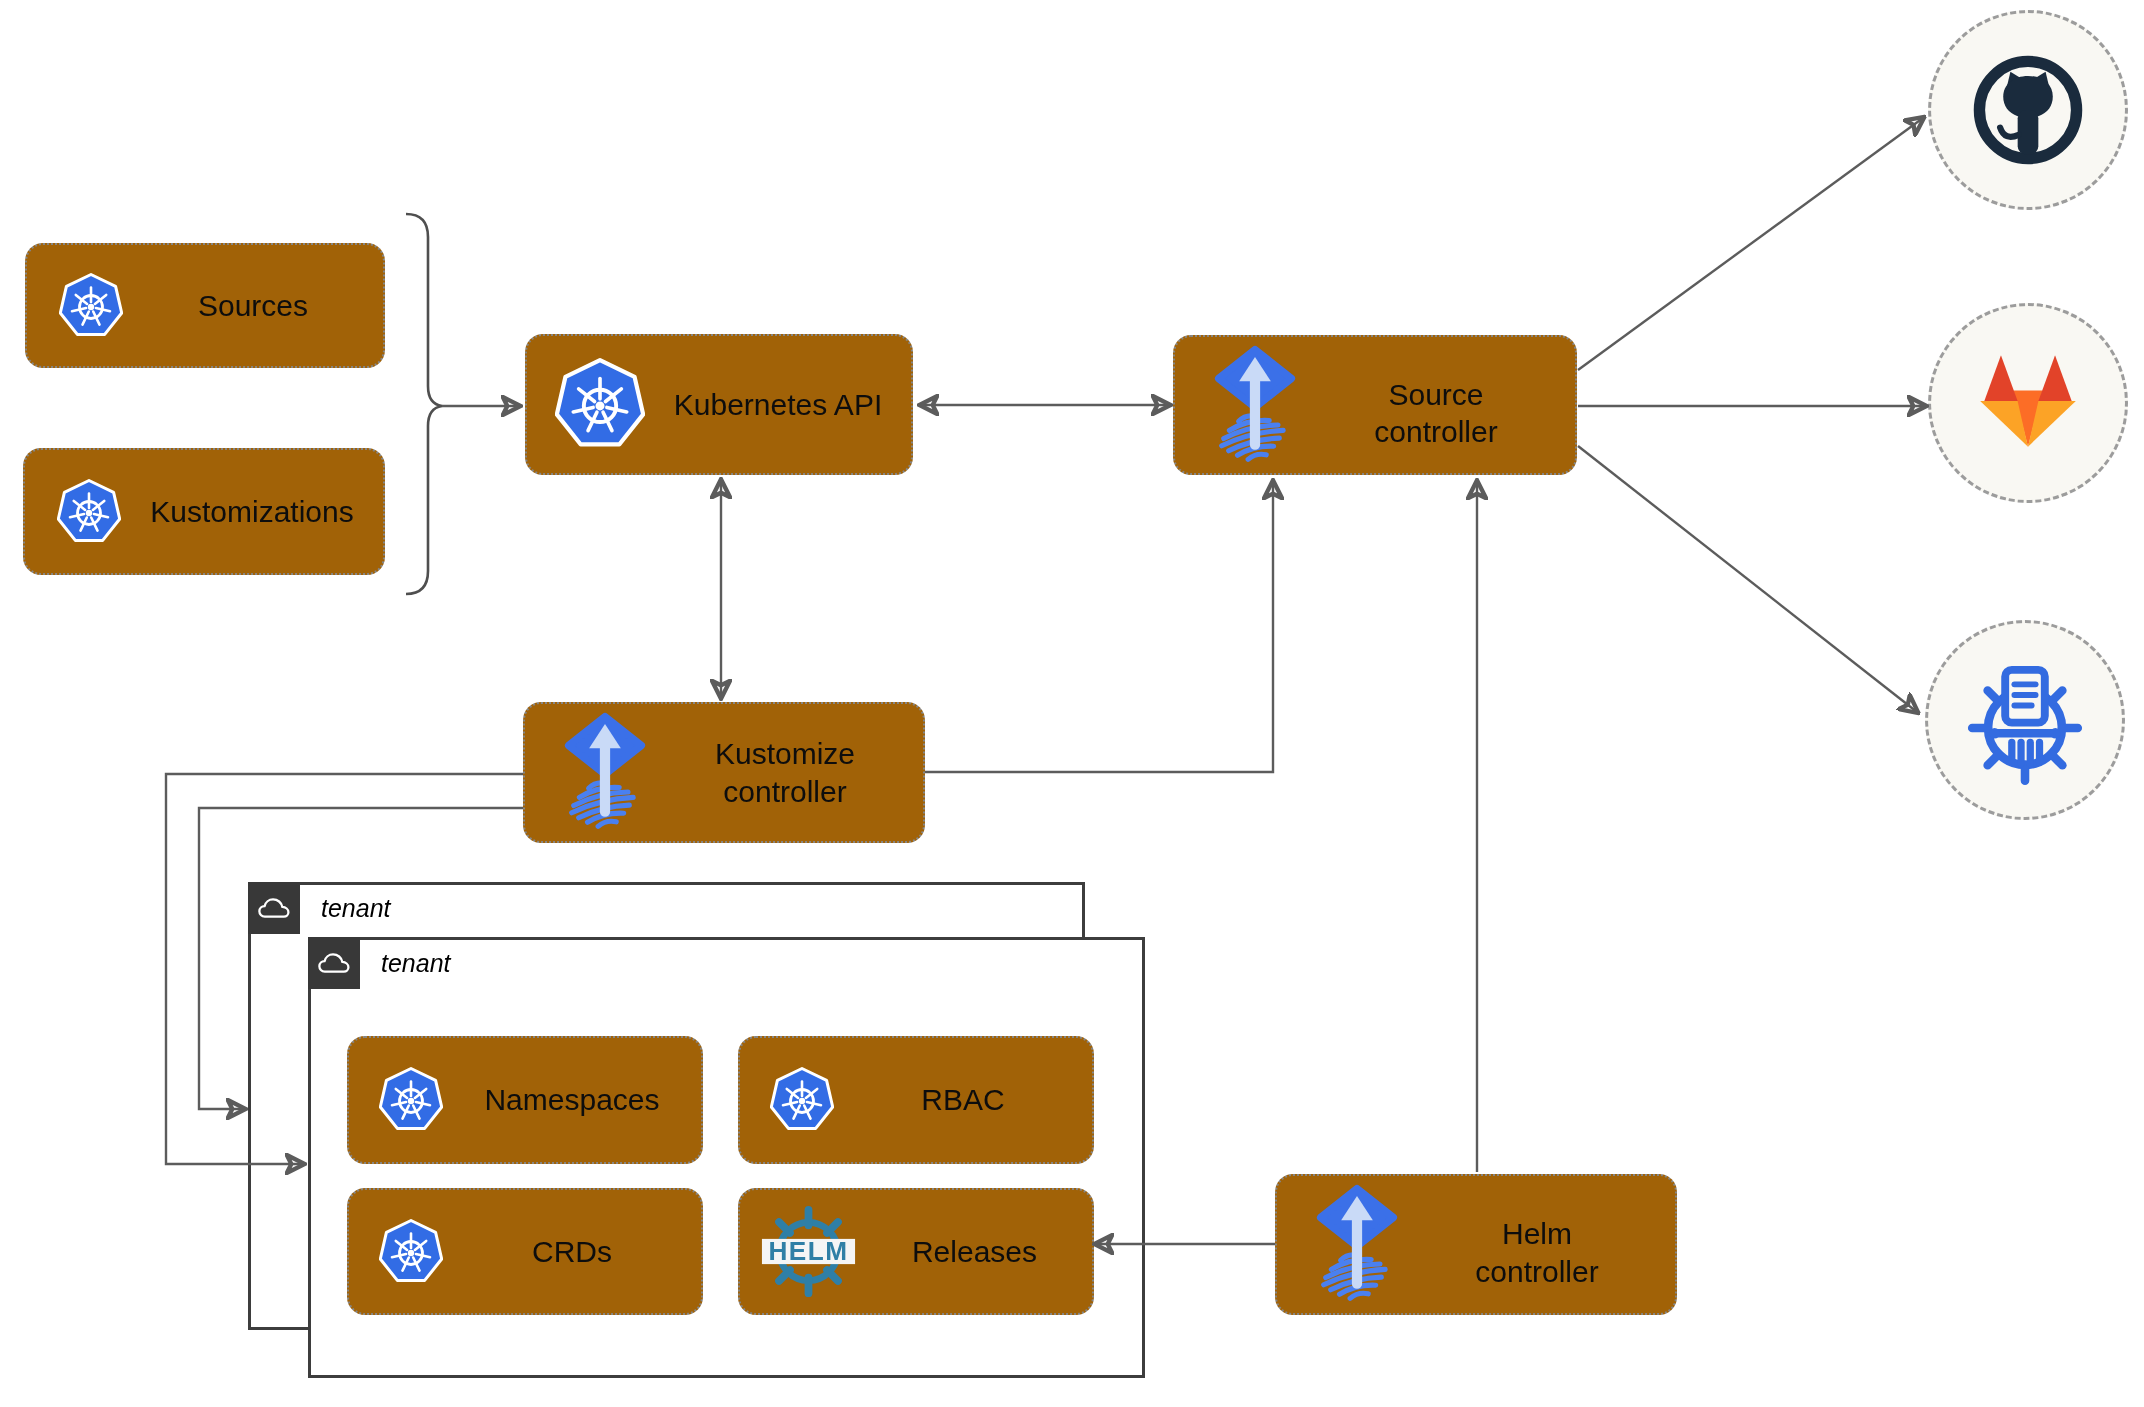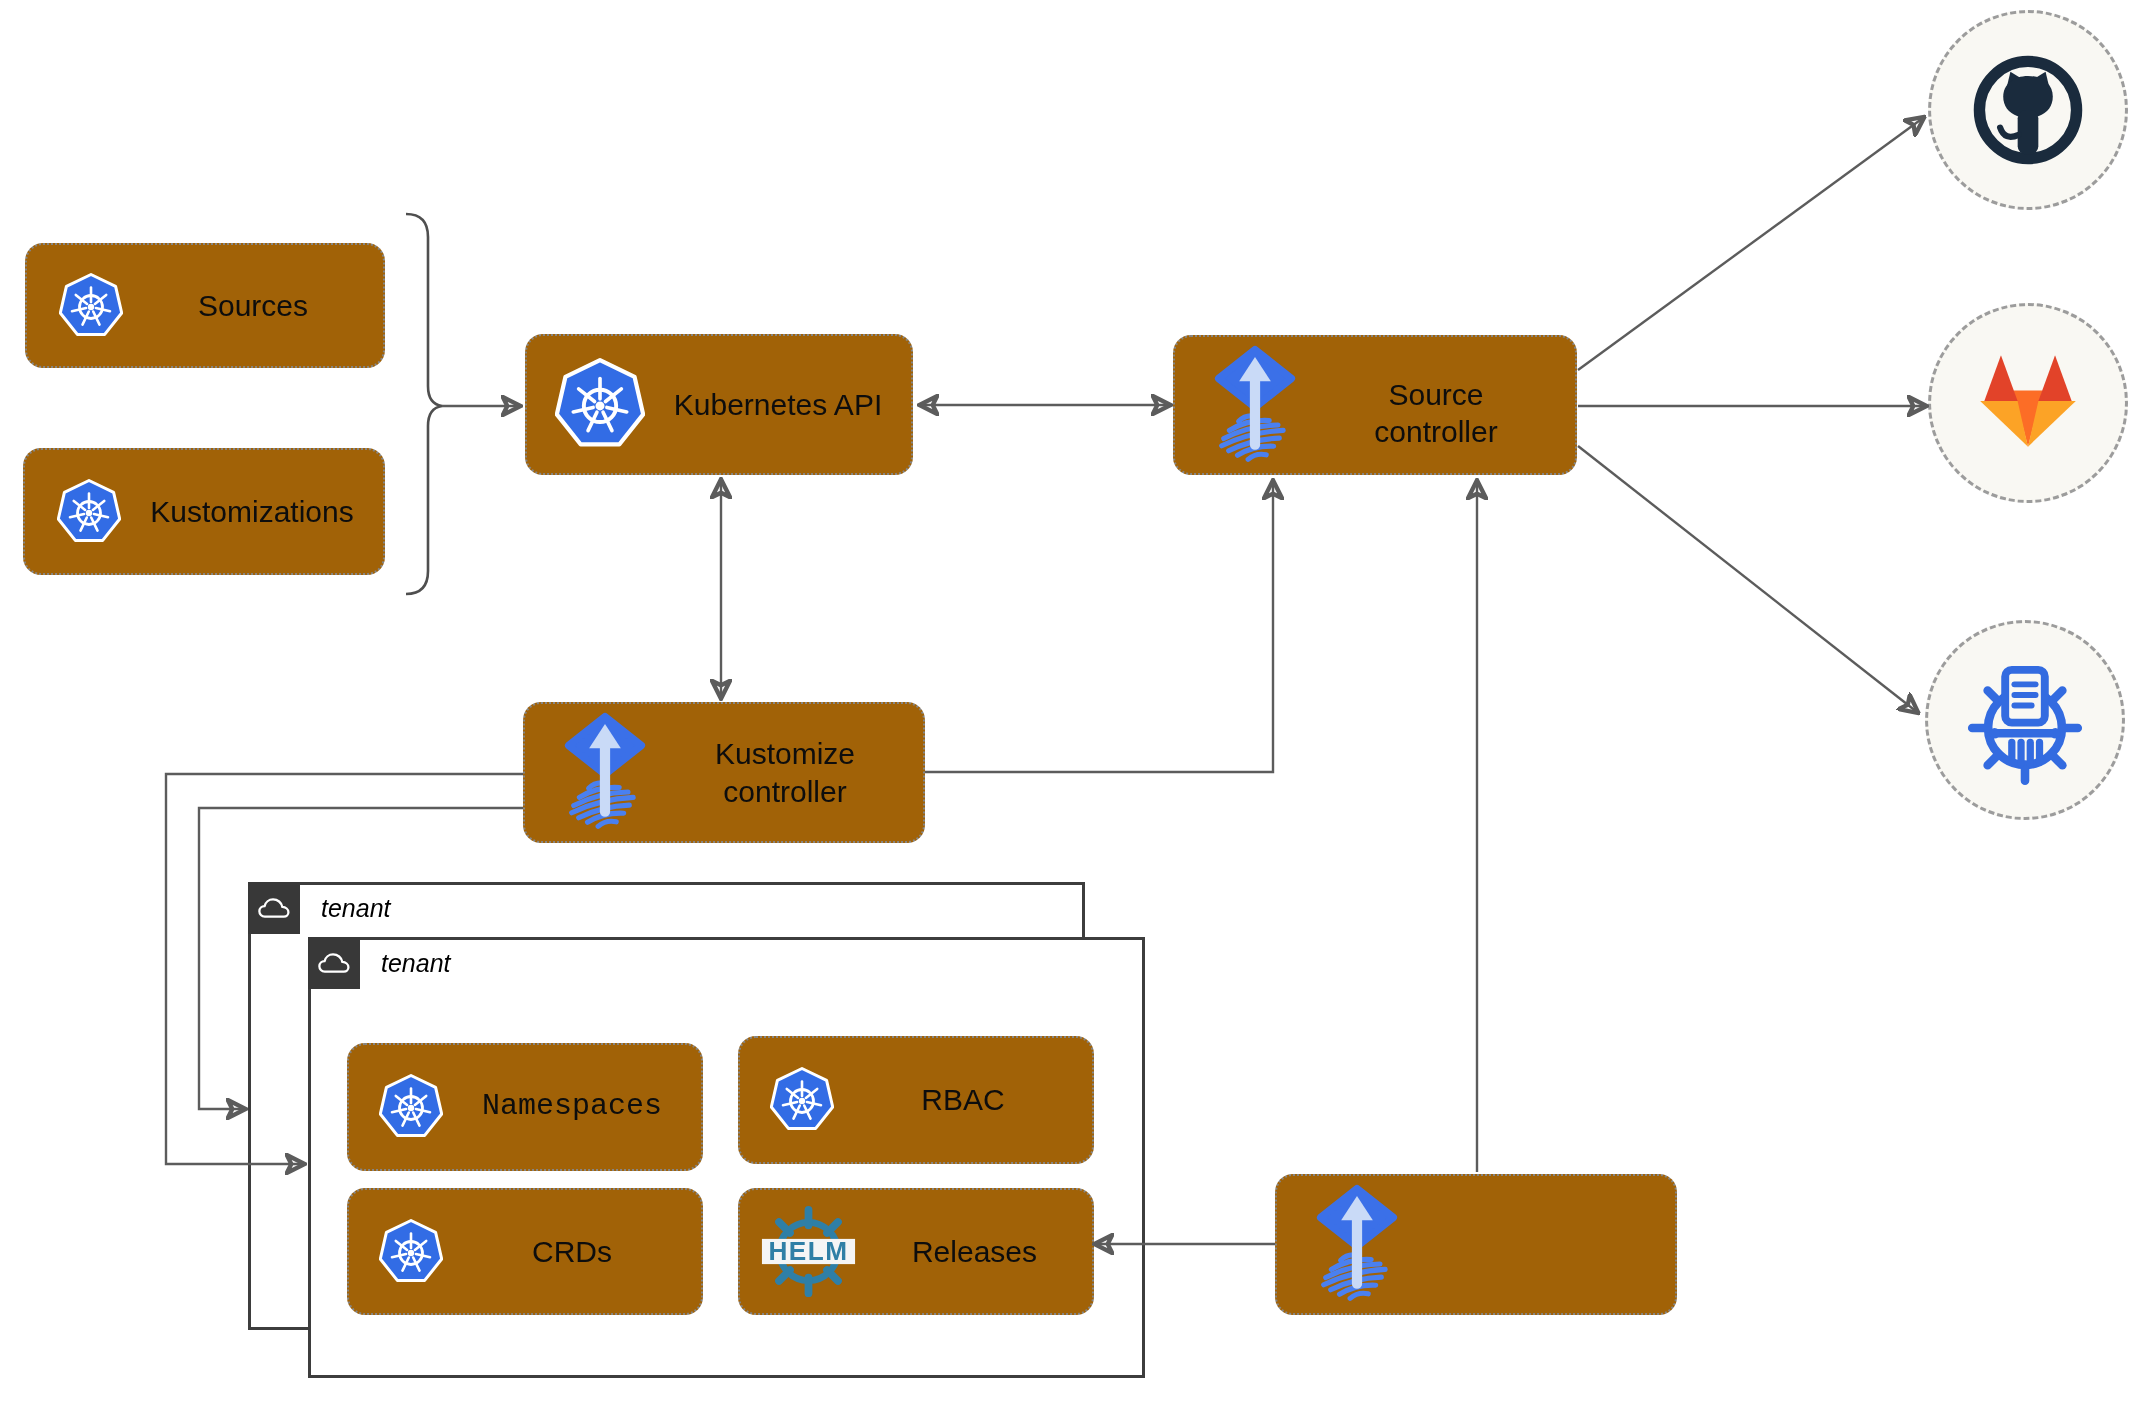--- a/index.html
+++ b/index.html
@@ -136,21 +136,21 @@
 </div>
 
 <div class="tenant tenant-front">
   <div class="badge">
     <svg width="34" height="26" viewBox="0 0 31 24">
         <use href="#sym-cloud"></use>
       </svg>
   </div>
   <div class="tenant-label">tenant</div>
 
-  <div class="node" style="left:36px;top:103px;width:356px;height:128px;font-family:Liberation Mono, monospace;">
+  <div class="node" style="left:36px;top:96px;width:356px;height:128px;">
     <span class="icon-wrap" style="margin-left:30px;">
       <svg width="64" height="66" viewBox="0 0 64 66">
           <use href="#sym-k8s"></use>
         </svg>
     </span>
     <span class="label">Namespaces</span>
   </div>
 
   <div class="node" style="left:427px;top:96px;width:356px;height:128px;">
     <span class="icon-wrap" style="margin-left:30px;">
@@ -234,20 +234,21 @@
   </span>
   <span class="label"><span class="inner lbl-mid">Kustomize controller</span></span>
 </div>
 
 <div class="node" style="left:1275px;top:1174px;width:402px;height:141px;">
   <span class="icon-wrap" style="margin-left:38px;">
     <svg width="84" height="123" viewBox="0 0 90 132">
         <use href="#sym-flux"></use>
       </svg>
   </span>
+  <span class="label"><span class="inner lbl-narrow">Helm controller</span></span>
 </div>
 
 <div class="remote" style="left:1928px;top:10px;">
   <svg width="124" height="124" viewBox="0 0 120 120">
       <use href="#sym-github"></use>
     </svg>
 </div>
 <div class="remote" style="left:1928px;top:303px;">
   <svg width="104" height="96" viewBox="0 0 100 92">
       <use href="#sym-gitlab"></use>

